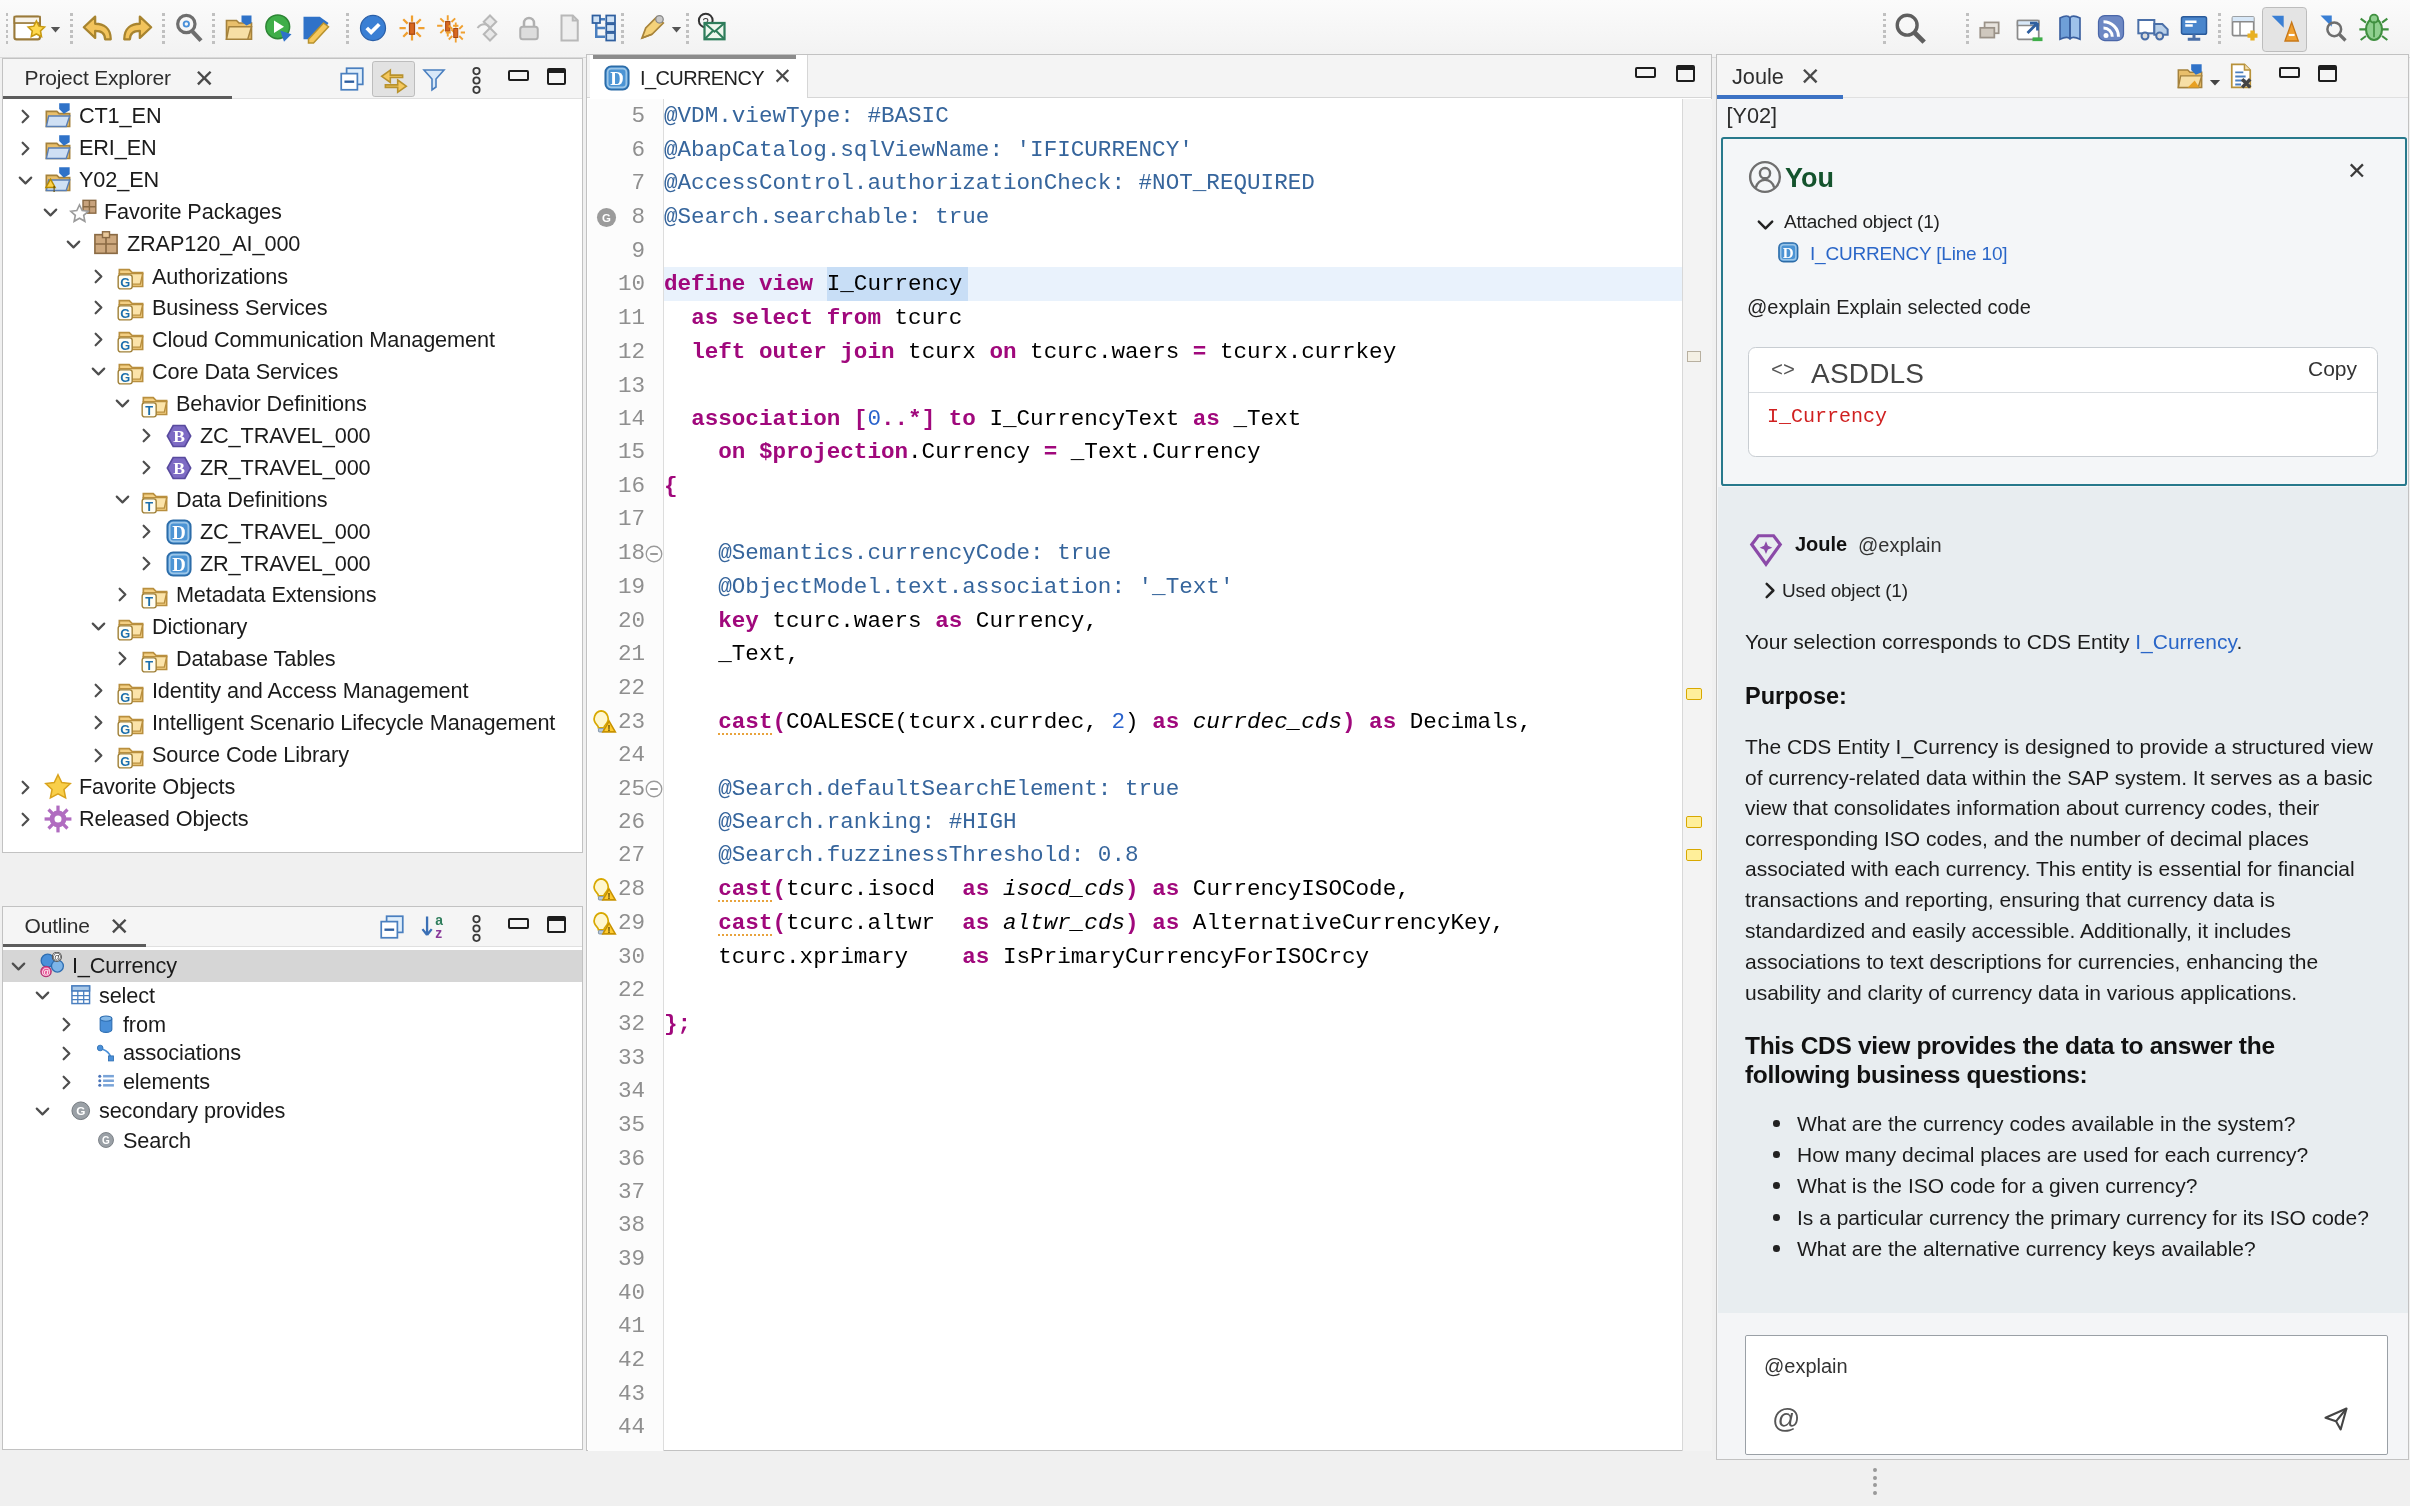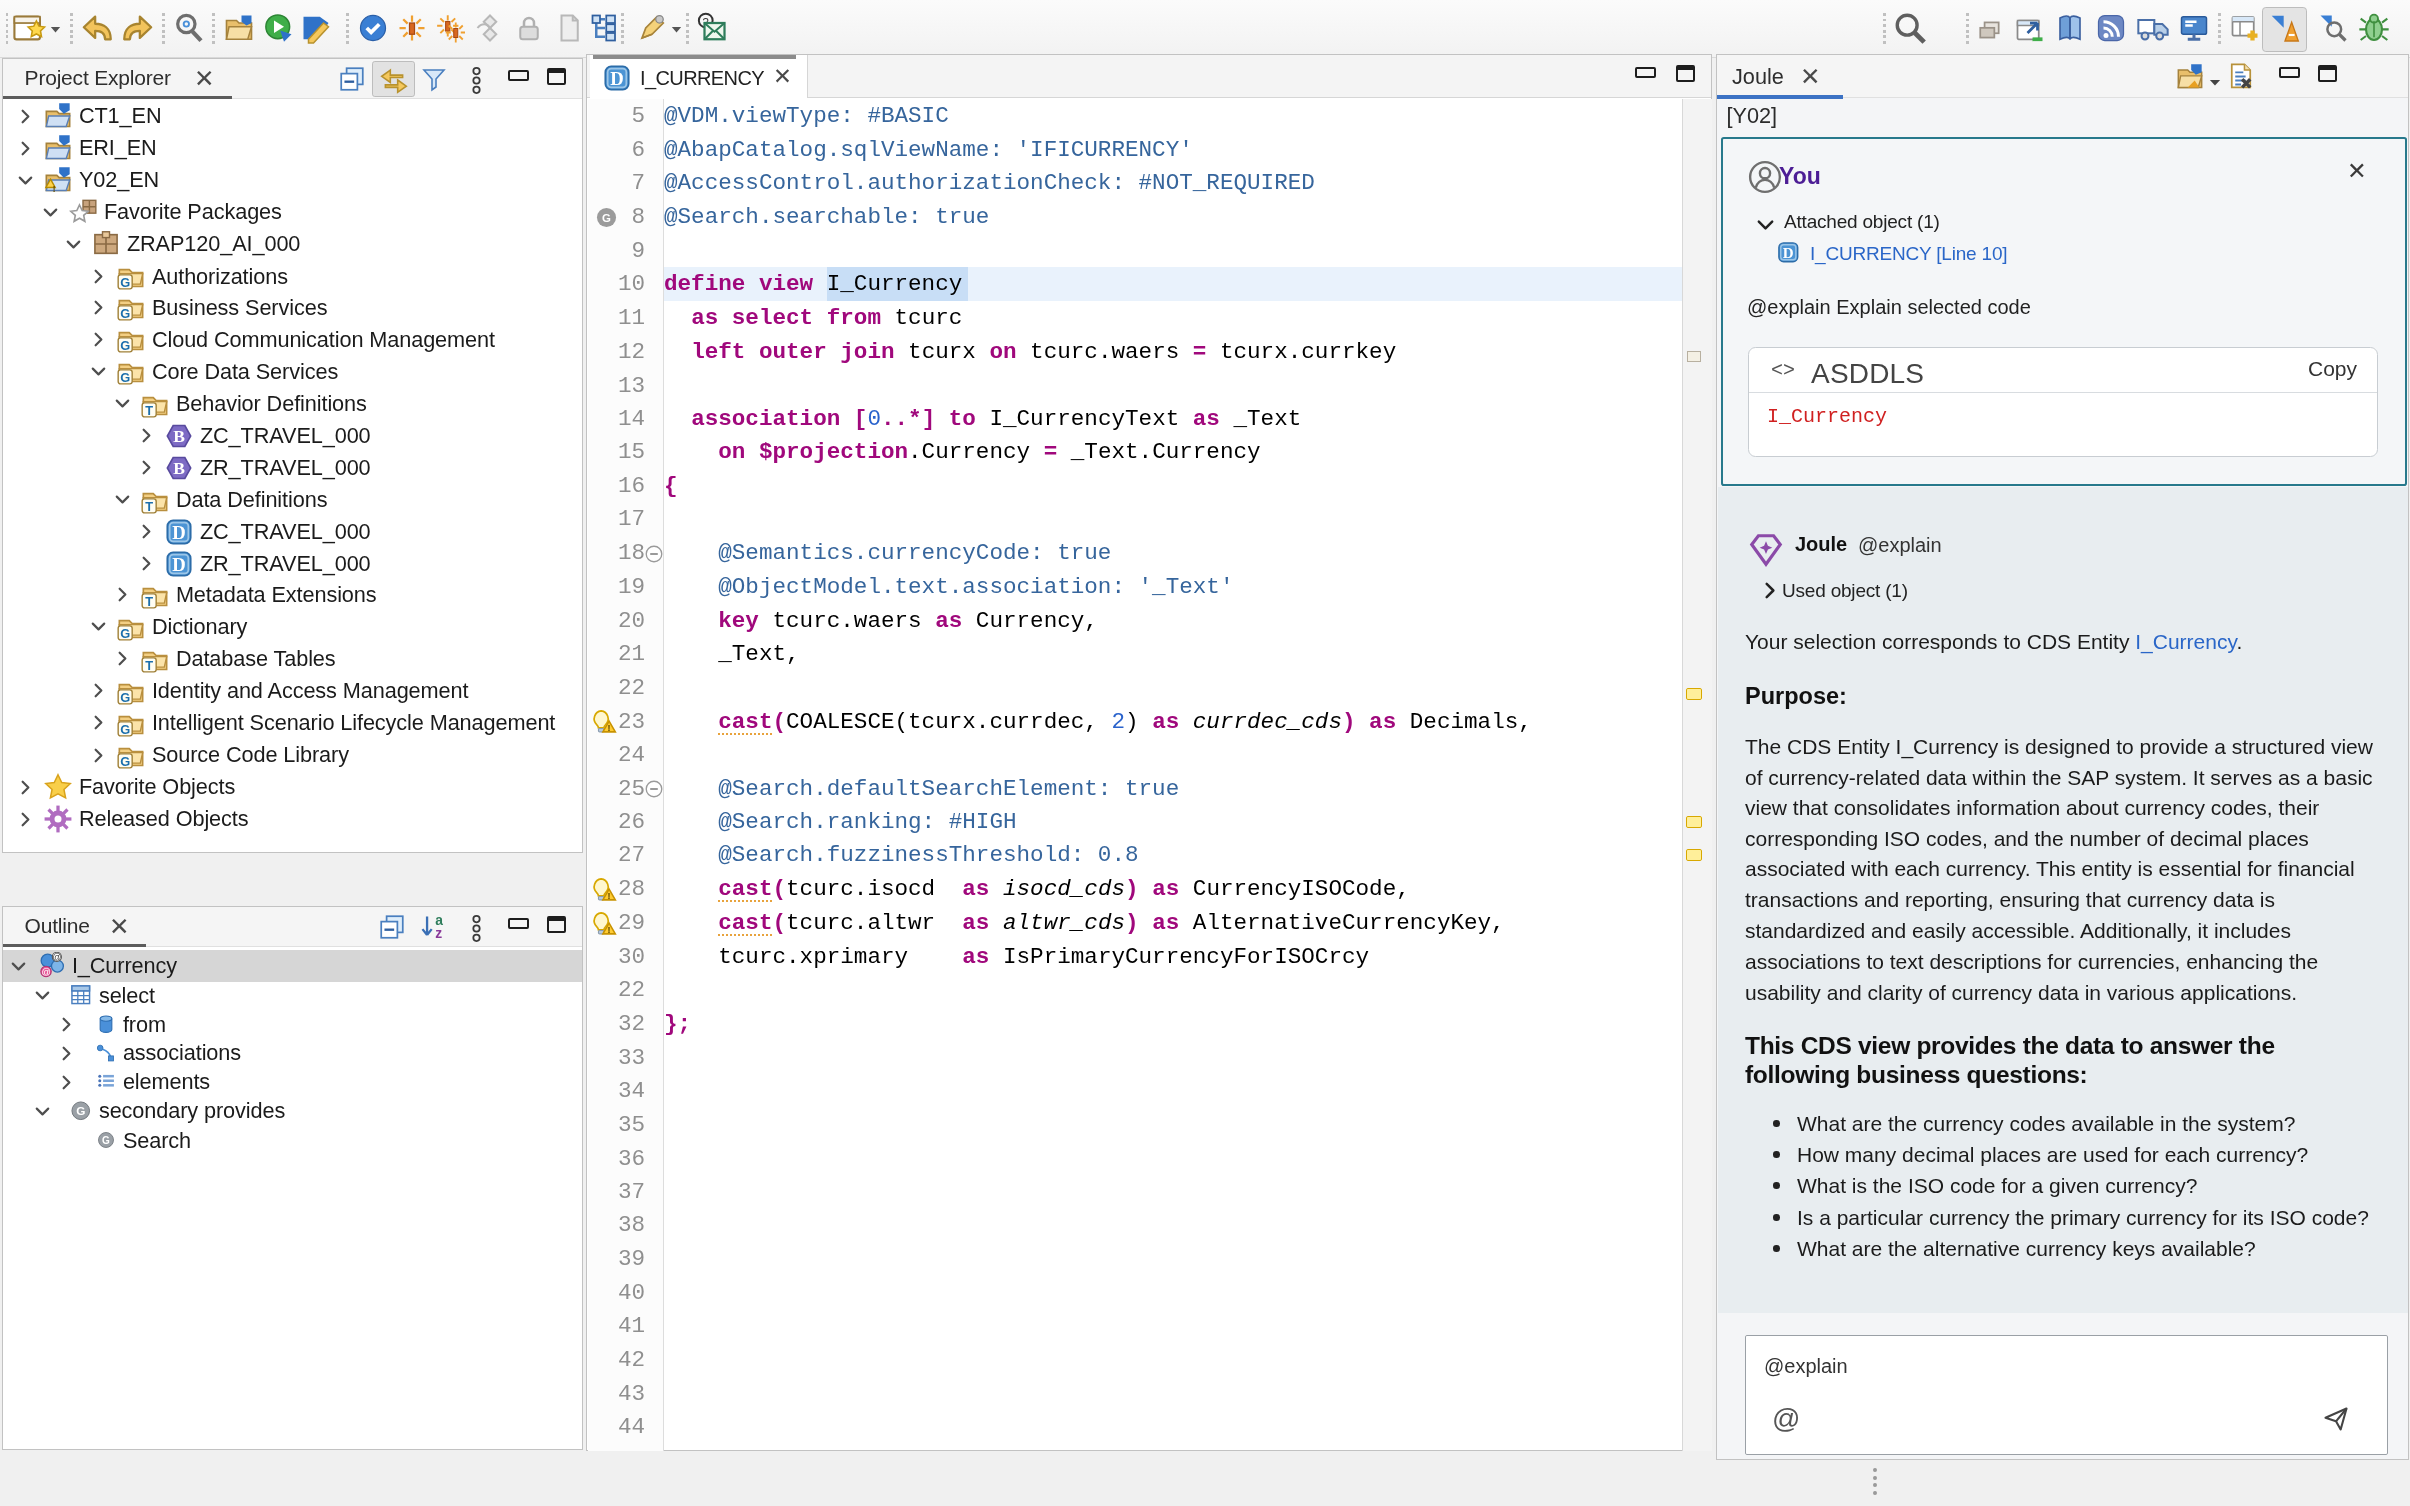--- a/index.html
+++ b/index.html
@@ -682,21 +682,21 @@
     </svg>
     <div class="minb" style="left:562px;top:12.2px"></div>
     <div class="maxb" style="left:601px;top:10.4px"></div>
     <div class="tx" style="left:9.4px;top:48px;font-size:21.7px;color:#2b2b2b">[Y02]</div>
     <div class="abs" style="left:3.8px;top:82px;width:686px;height:349px;border:2.4px solid #27798c;border-radius:2.8px;background:#f4f6f8"></div>
     <svg class="abs " style="left:31px;top:105px" width="34" height="34" viewBox="0 0 24 24">
       <circle cx="12" cy="12" r="10.5" fill="none" stroke="#6f6f6f" stroke-width="1.7"></circle>
       <circle cx="12" cy="9.3" r="3.6" fill="none" stroke="#6f6f6f" stroke-width="1.7"></circle>
       <path d="M5.5 19.5c1.2-4 3.8-5.5 6.5-5.5s5.3 1.5 6.5 5.5" fill="none" stroke="#6f6f6f" stroke-width="1.7"></path>
     </svg>
-    <div class="tx" style="left:62px;top:108px;font-size:23px;font-weight:bold;color:#4c1d95">You</div>
+    <div class="tx" style="left:68px;top:108px;font-size:27px;font-weight:bold;color:#14532d">You</div>
     <div class="xbtn" style="left:630px;top:102px;font-size:23.5px;color:#3a3a3a">✕</div>
     <svg class="abs " style="left:38px;top:160px" width="21" height="21" viewBox="0 0 22 22">
       <path d="M4 7l7 7 7-7" fill="none" stroke="#222" stroke-width="2.6" stroke-linecap="round" stroke-linejoin="round"></path>
     </svg>
     <div class="tx" style="left:67px;top:156px;font-size:19px;letter-spacing:-0.2px;color:#222">Attached object (1)</div>
     <svg class="abs " style="left:60px;top:186px" width="22.6" height="22.6" viewBox="0 0 24 24">
       <rect x="2" y="2" width="20" height="20" rx="5" fill="#4c94d4" stroke="#2c6ca8" stroke-width="1.5"></rect>
       <rect x="4" y="4" width="16" height="16" rx="3" fill="none" stroke="#9cc6e8" stroke-width="1.5"></rect>
       <text x="12" y="18" font-size="16" font-weight="bold" text-anchor="middle" fill="#fff" font-family="Liberation Serif,serif">D</text>
     </svg>

